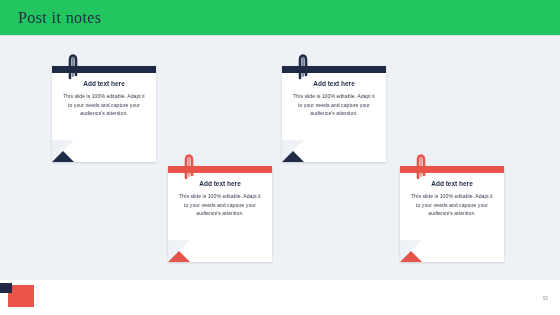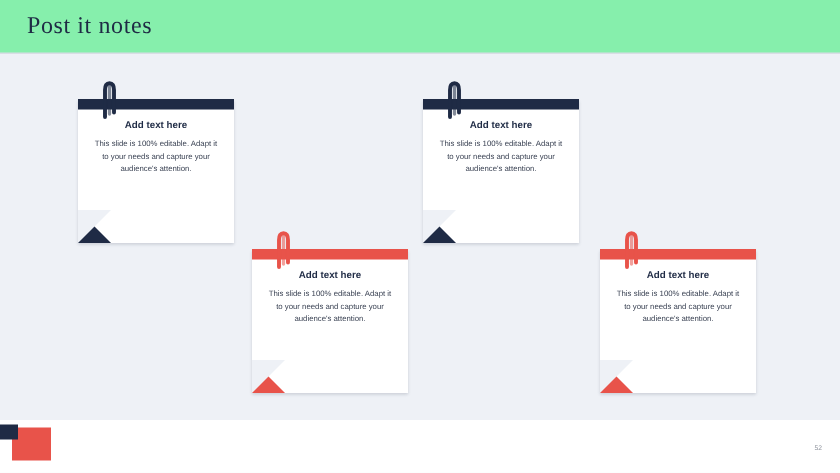--- a/index.html
+++ b/index.html
@@ -18,21 +18,21 @@
     width: 560px;
     height: 315px;
     background: #ffffff;
   }
   .title-bar {
     position: absolute;
     left: 0;
     top: 0;
     width: 560px;
     height: 36px;
-    background: #86efac;
+    background: #22c55e;
   }
   .title-text {
     position: absolute;
     left: 18px;
     top: 9px;
     font-family: "Liberation Serif", serif;
     font-size: 16px;
     color: #1f2b45;
     letter-spacing: 0.4px;
   }

